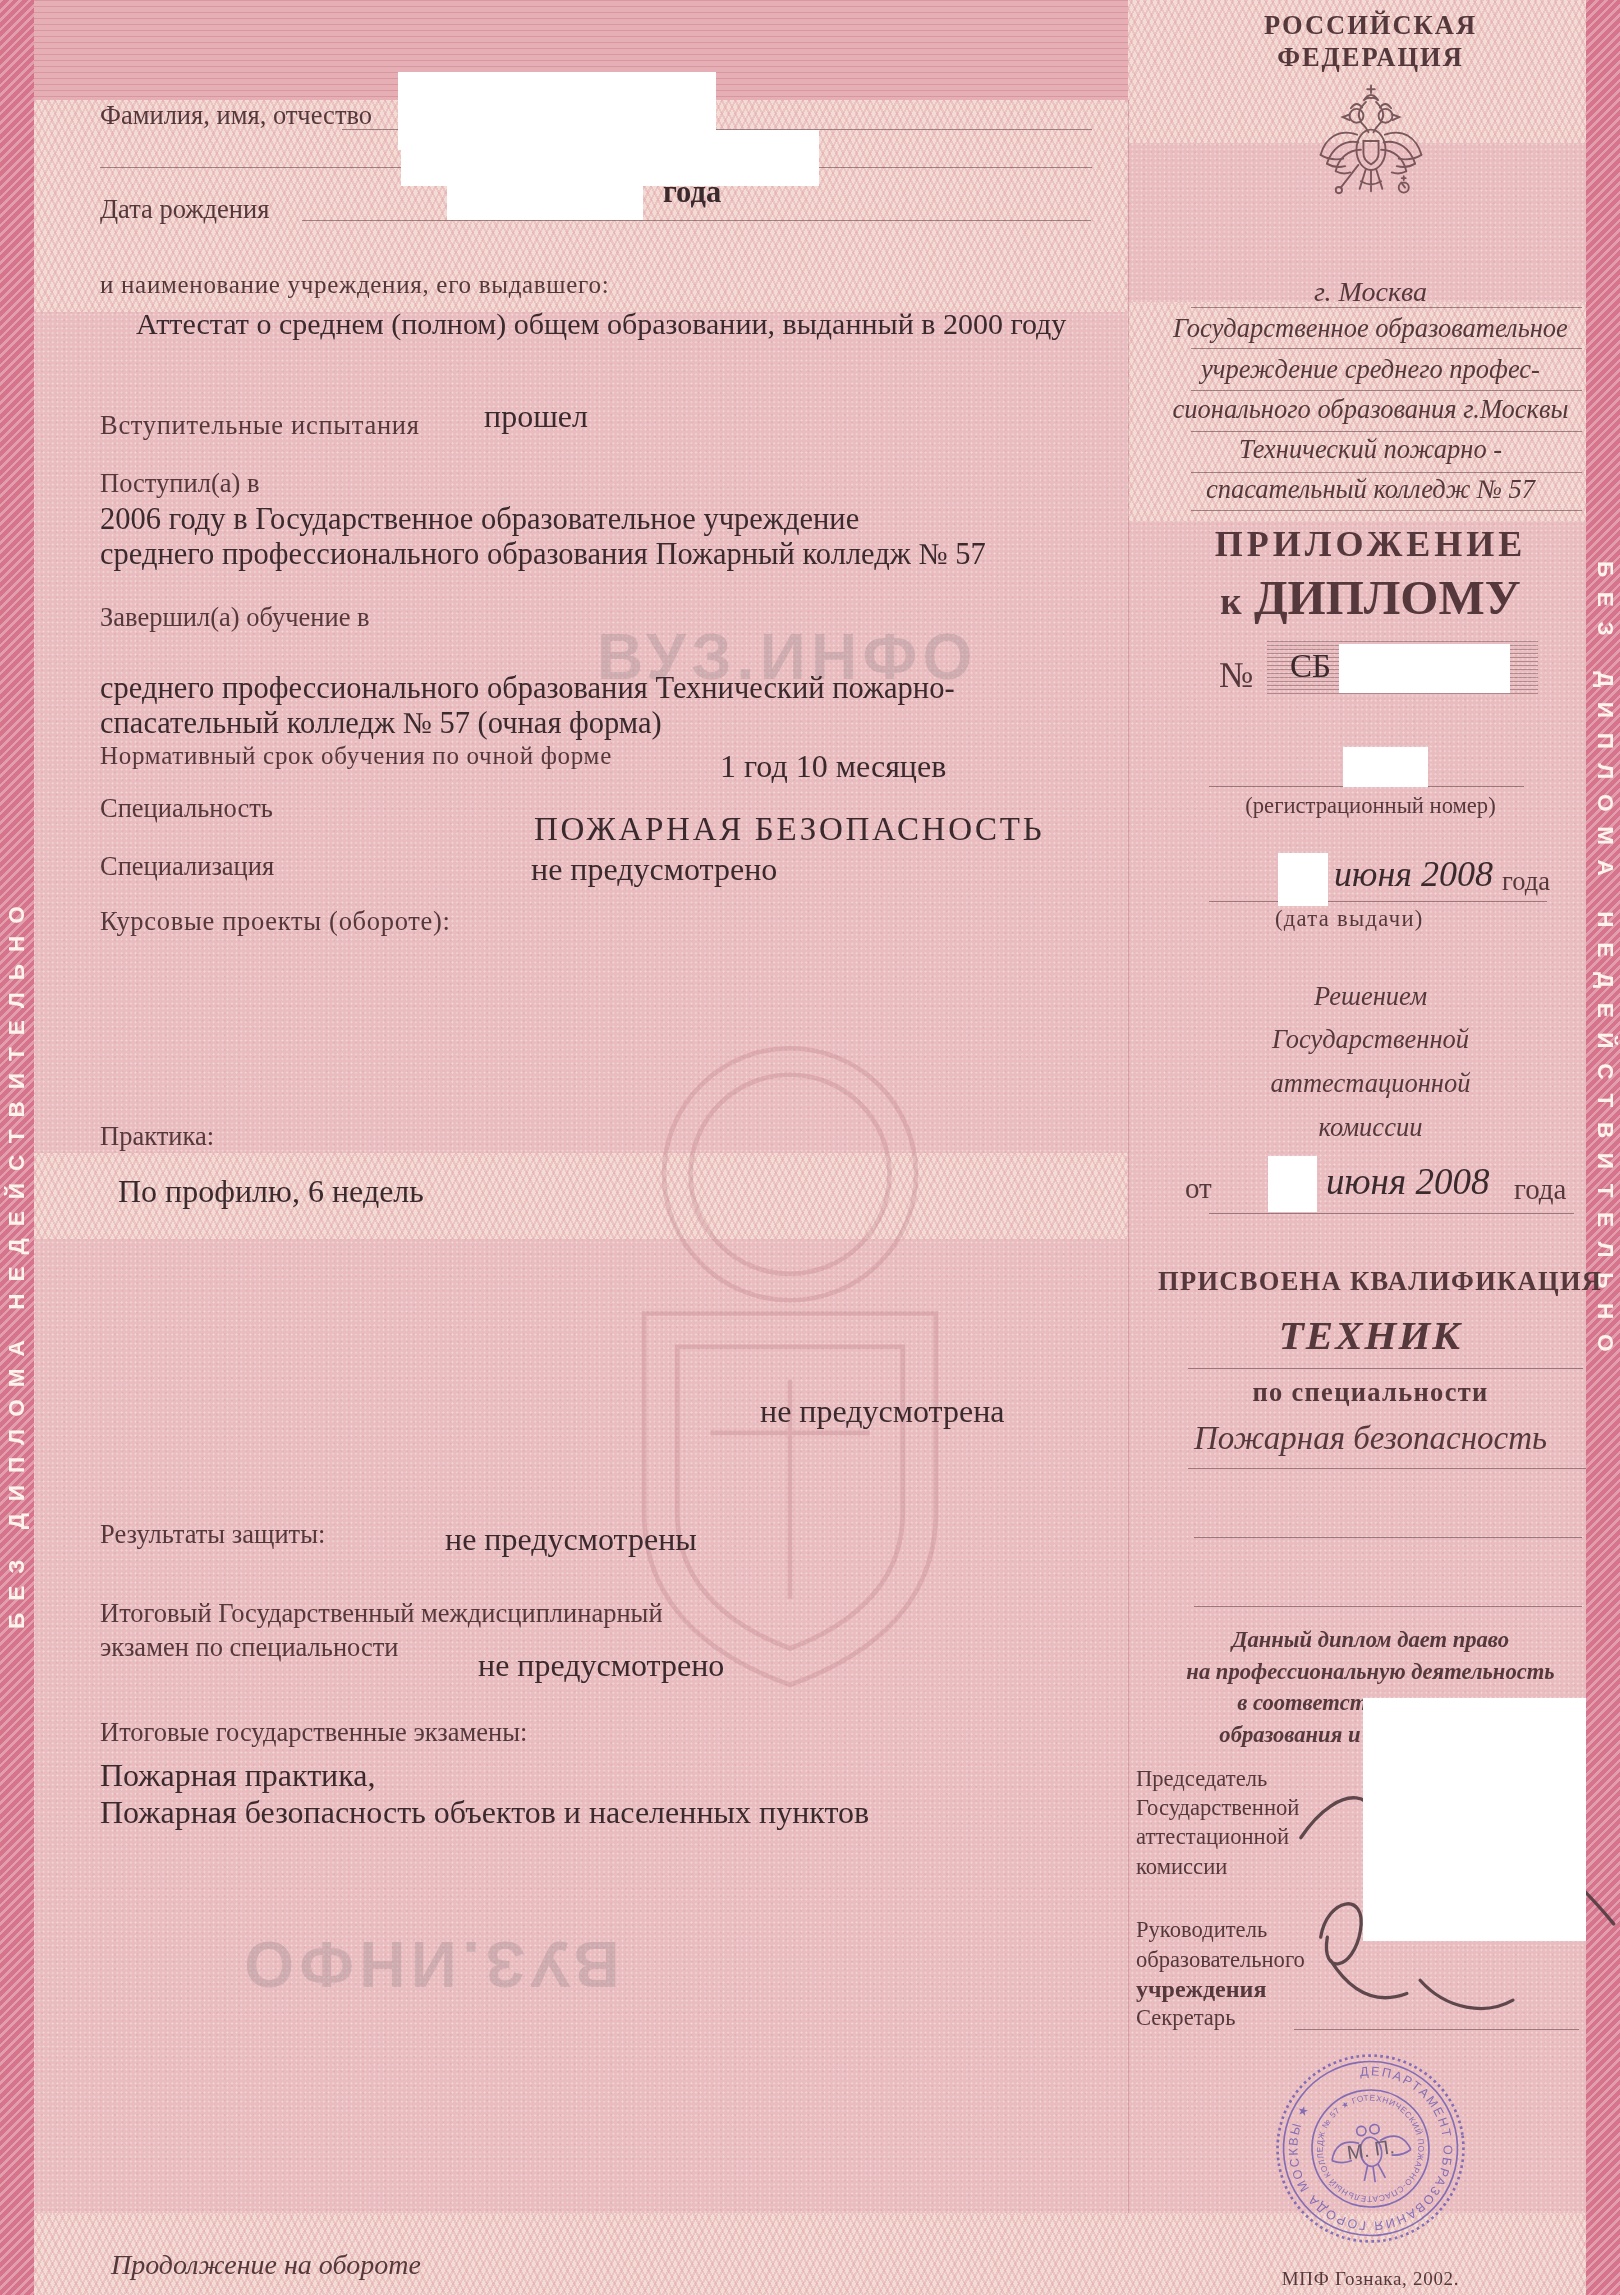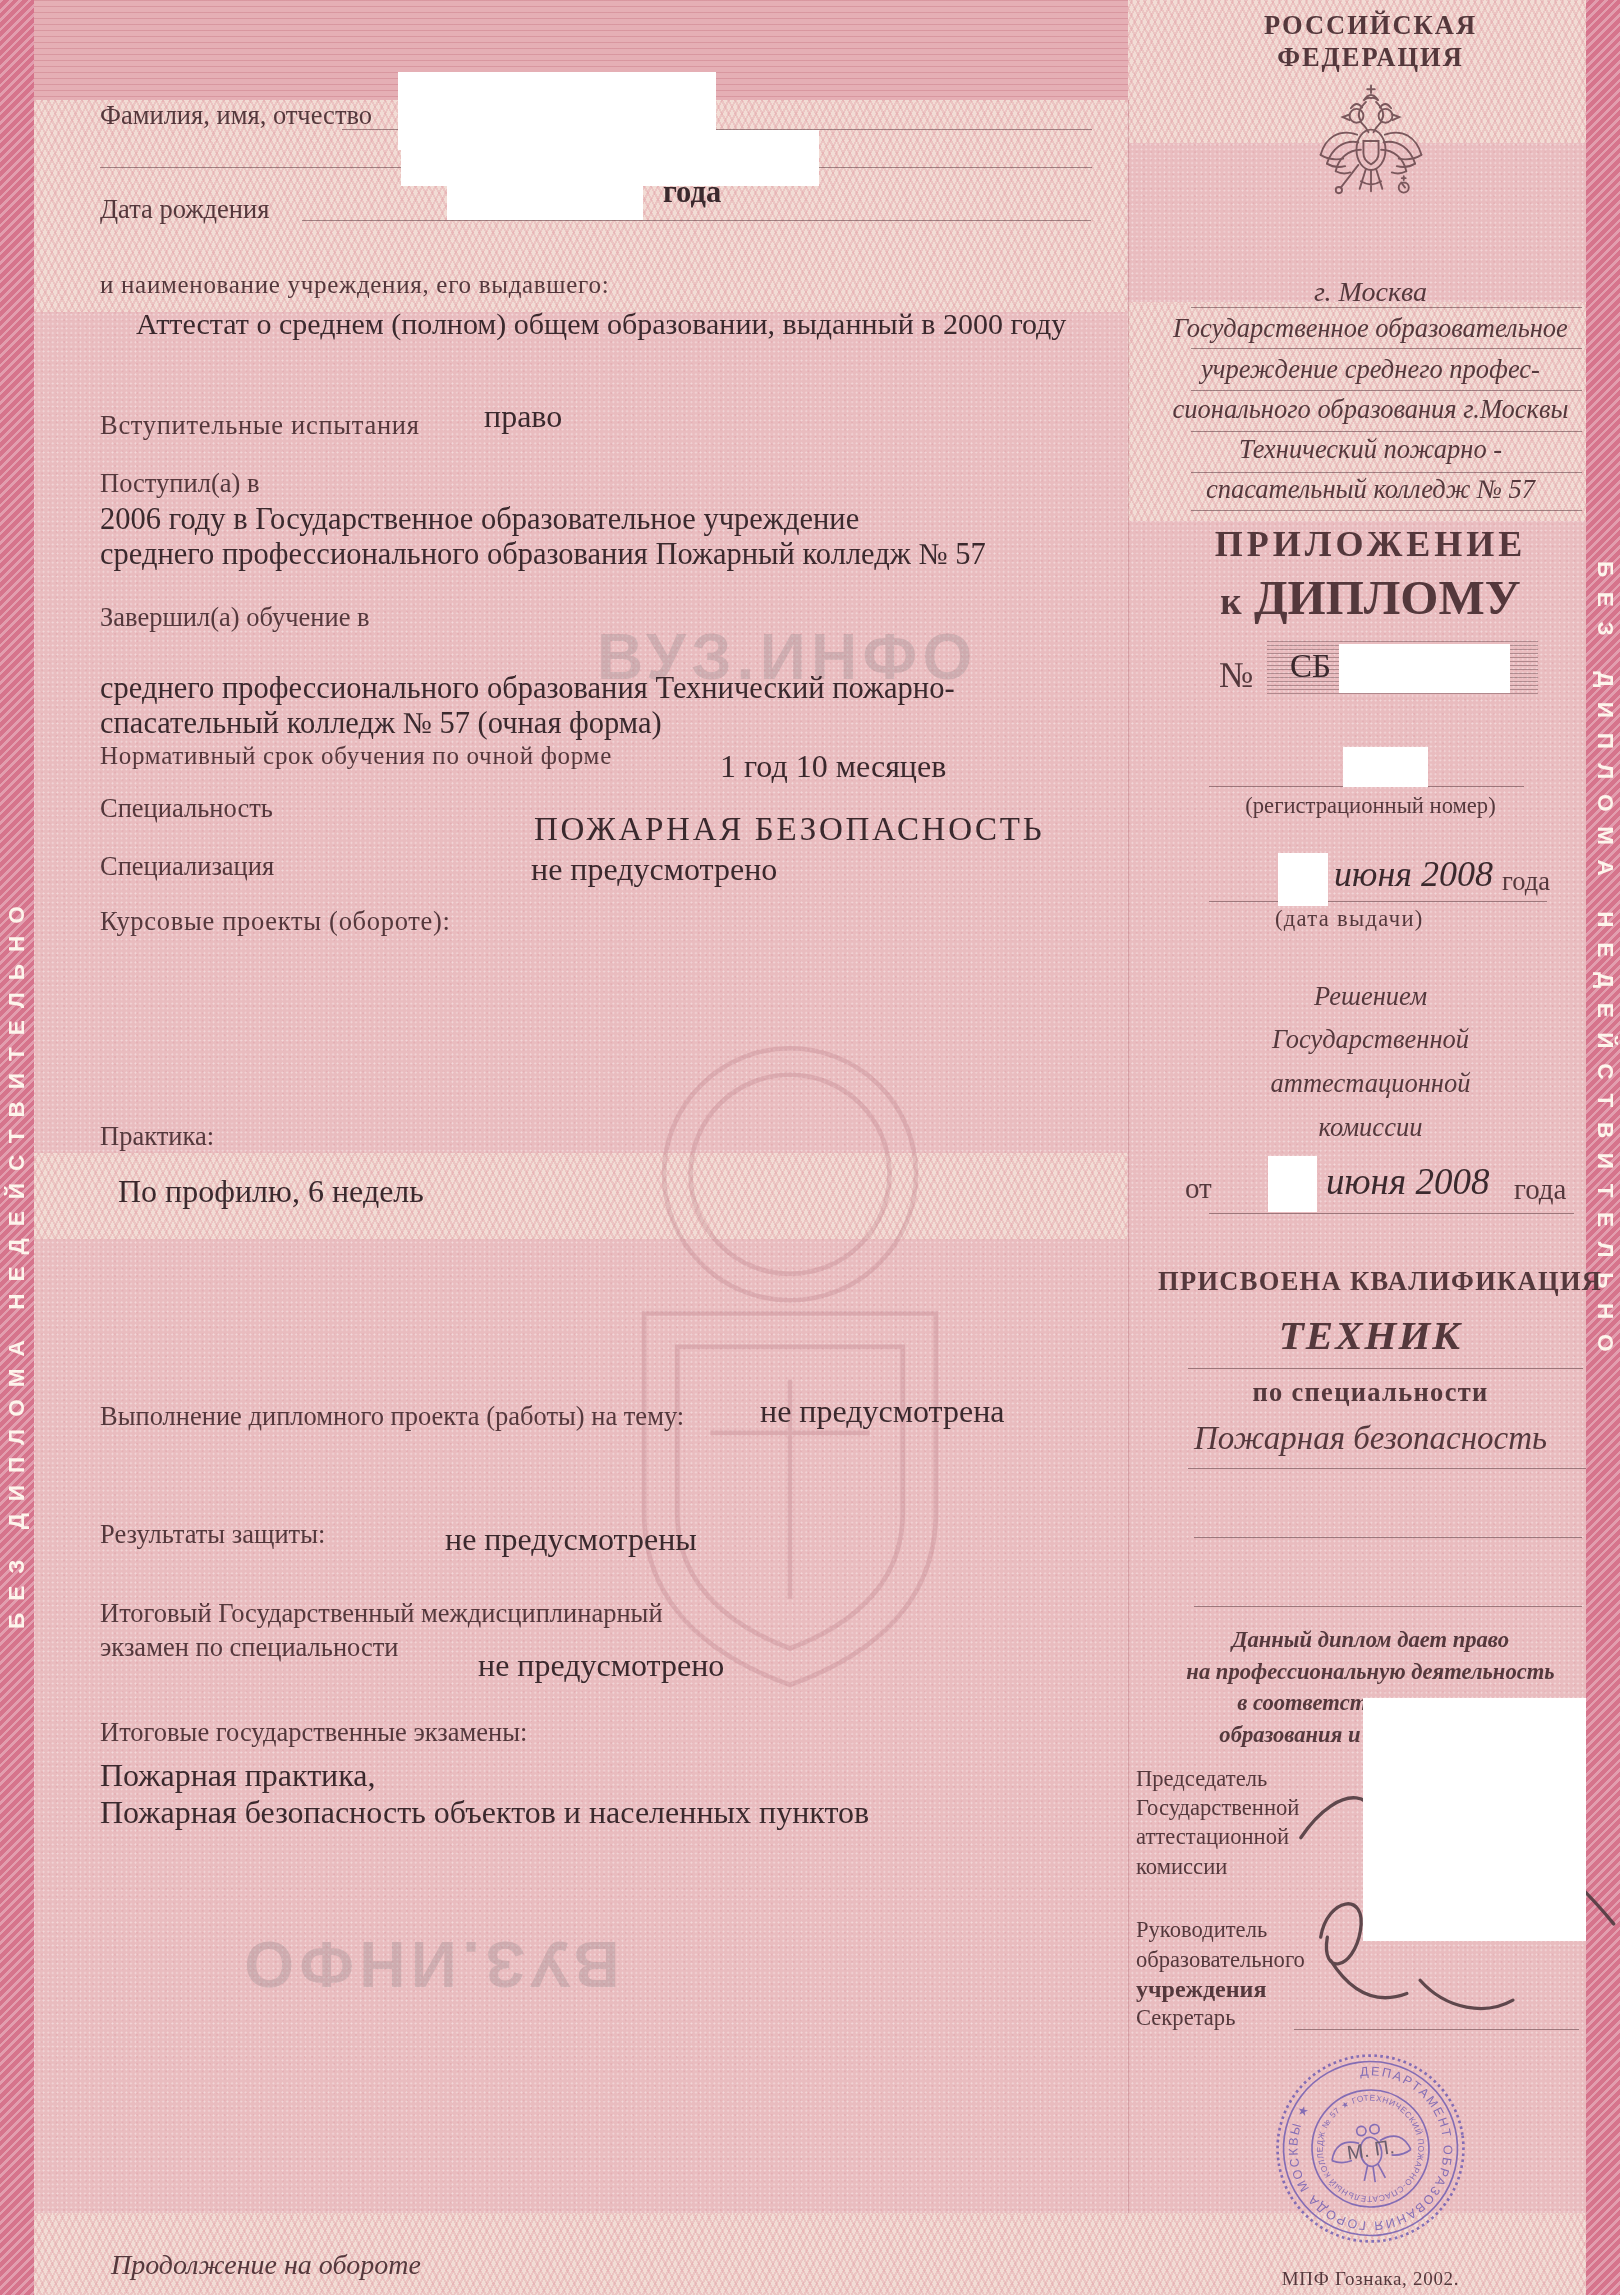--- a/index.html
+++ b/index.html
@@ -100,21 +100,21 @@
 
   <div class="t lab" style="left:100px;top:194px;font-size:26.5px;">Дата рождения</div>
   <div class="redact" style="left:447px;top:171px;width:196px;height:49px;"></div>
   <div class="t typ b" style="left:663px;top:175px;font-size:30.5px;z-index:13;">года</div>
   <div class="rule" style="left:302px;top:220px;width:789px;"></div>
 
   <div class="t lab" style="left:100px;top:271px;font-size:25px;letter-spacing:0.7px;">и наименование учреждения, его выдавшего:</div>
   <div class="t typ" style="left:136px;top:307px;font-size:30px;">Аттестат о среднем (полном) общем образовании, выданный в  2000 году</div>
 
   <div class="t lab" style="left:100px;top:410px;font-size:26.5px;letter-spacing:0.7px;">Вступительные испытания</div>
-  <div class="t typ" style="left:484px;top:398px;font-size:32px;">право</div>
+  <div class="t typ" style="left:484px;top:398px;font-size:32px;">прошел</div>
 
   <div class="t lab" style="left:100px;top:468px;font-size:26.5px;">Поступил(а) в</div>
   <div class="t typ" style="left:100px;top:502px;font-size:30.5px;">2006 году в Государственное образовательное учреждение</div>
   <div class="t typ" style="left:100px;top:537px;font-size:30.5px;">среднего профессионального образования Пожарный колледж № 57</div>
 
   <div class="t lab" style="left:100px;top:602px;font-size:26.5px;">Завершил(а) обучение в</div>
   <div class="t typ" style="left:100px;top:671px;font-size:30.5px;">среднего профессионального образования Технический пожарно-</div>
   <div class="t typ" style="left:100px;top:706px;font-size:30.5px;">спасательный колледж № 57 (очная форма)</div>
 
   <div class="t lab" style="left:100px;top:742px;font-size:25px;letter-spacing:0.7px;">Нормативный срок обучения по очной форме</div>
@@ -124,21 +124,20 @@
   <div class="t typ" style="left:534px;top:811px;font-size:33px;letter-spacing:2.7px;">ПОЖАРНАЯ БЕЗОПАСНОСТЬ</div>
 
   <div class="t lab" style="left:100px;top:851px;font-size:26.5px;">Специализация</div>
   <div class="t typ" style="left:531px;top:851px;font-size:32px;">не предусмотрено</div>
 
   <div class="t lab" style="left:100px;top:906px;font-size:26.5px;letter-spacing:0.7px;">Курсовые проекты (обороте):</div>
 
   <div class="t lab" style="left:100px;top:1121px;font-size:26.5px;">Практика:</div>
   <div class="t typ" style="left:118px;top:1173px;font-size:32px;">По профилю, 6 недель</div>
 
-  <div class="t lab" style="left:100px;top:1401px;font-size:26.5px;">Выполнение дипломного проекта (работы) на тему:</div>
   <div class="t typ" style="left:760px;top:1393px;font-size:32px;">не предусмотрена</div>
 
   <div class="t lab" style="left:100px;top:1519px;font-size:26.5px;">Результаты защиты:</div>
   <div class="t typ" style="left:445px;top:1521px;font-size:32px;">не предусмотрены</div>
 
   <div class="t lab" style="left:100px;top:1598px;font-size:26.5px;">Итоговый Государственный междисциплинарный</div>
   <div class="t lab" style="left:100px;top:1632px;font-size:26.5px;">экзамен по специальности</div>
   <div class="t typ" style="left:478px;top:1647px;font-size:32px;">не предусмотрено</div>
 
   <div class="t lab" style="left:100px;top:1717px;font-size:26.5px;">Итоговые государственные экзамены:</div>

